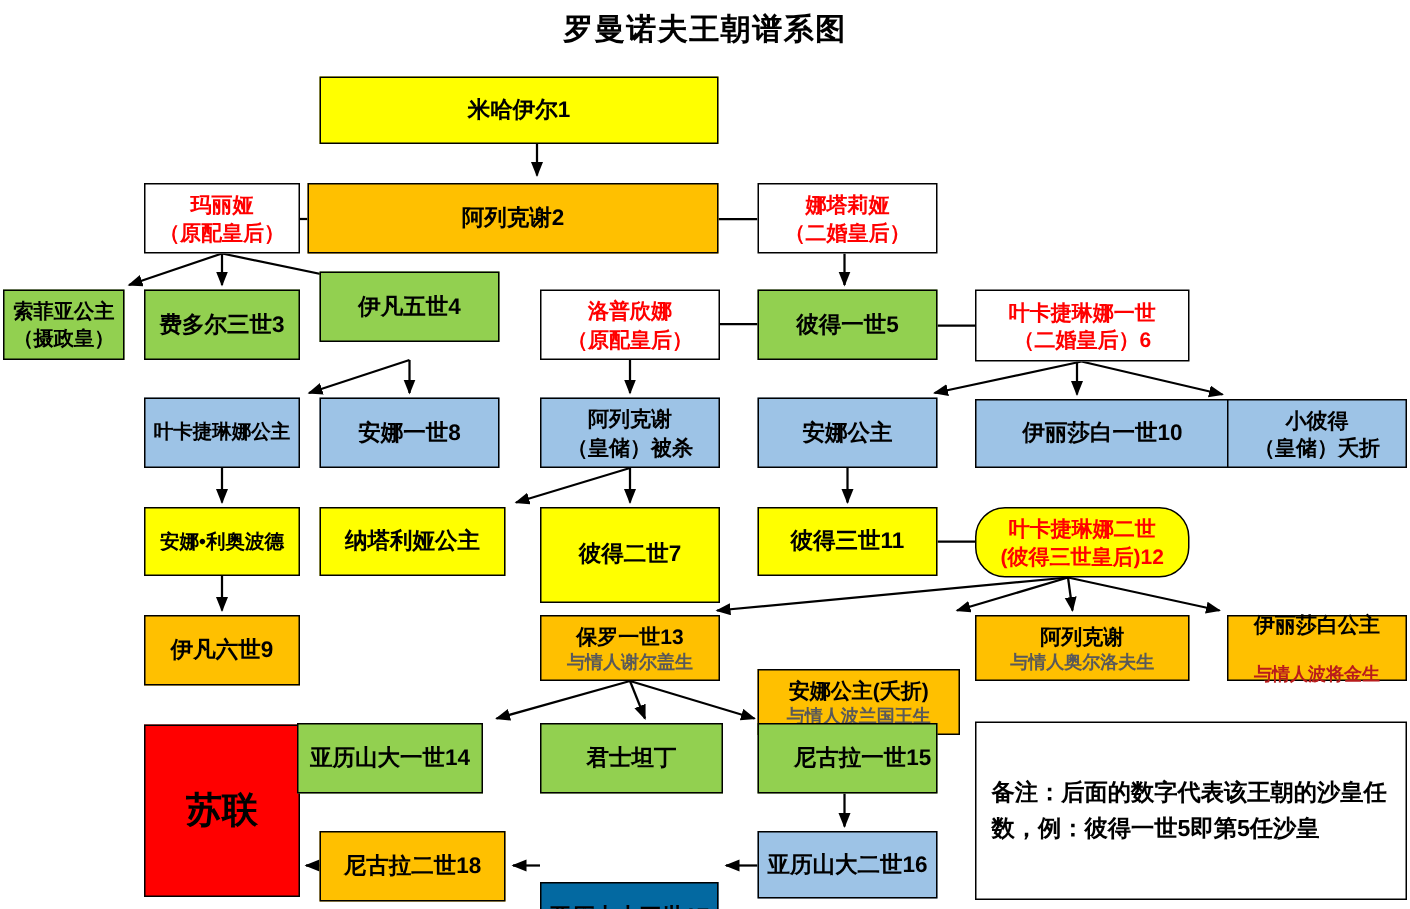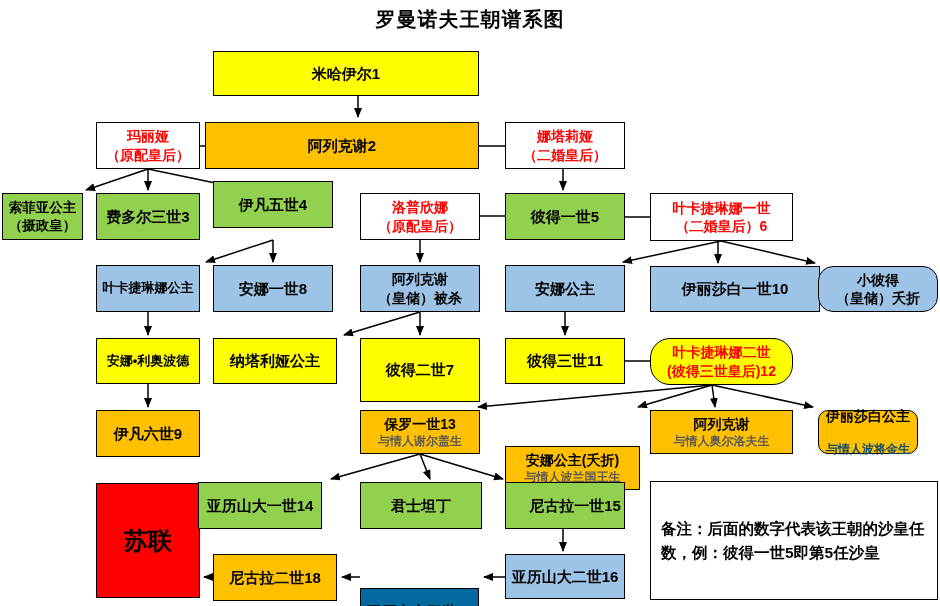--- a/index.html
+++ b/index.html
@@ -118,21 +118,21 @@
       <div class="node" style="left: 360px; top: 265px; width: 120px; height: 47px; background: rgb(157, 195, 230); color: rgb(0, 0, 0); font-size: 14px;">
         <div>阿列克谢</div>
         <div>（皇储）被杀</div>
       </div>
       <div class="node" style="left: 505px; top: 265px; width: 120px; height: 47px; background: rgb(157, 195, 230); color: rgb(0, 0, 0);">
         <div>安娜公主</div>
       </div>
       <div class="node" style="left: 650px; top: 266px; width: 170px; height: 46px; background: rgb(157, 195, 230); color: rgb(0, 0, 0); justify-content: center;">
         <div>伊丽莎白一世10</div>
       </div>
-      <div class="node" style="left: 818px; top: 266px; width: 120px; height: 46px; background: rgb(157, 195, 230); color: rgb(0, 0, 0); font-size: 14px; border-radius: 15px;">
+      <div class="node" style="left: 818px; top: 266px; width: 120px; height: 46px; background: rgb(157, 195, 230); color: rgb(0, 0, 0); font-size: 14px;">
         <div>小彼得</div>
         <div>（皇储）夭折</div>
       </div>
       <div class="node" style="left: 96px; top: 338px; width: 104px; height: 46px; background: rgb(255, 255, 0); color: rgb(0, 0, 0); font-size: 13px;">
         <div>安娜•利奥波德</div>
       </div>
       <div class="node" style="left: 213px; top: 338px; width: 124px; height: 46px; background: rgb(255, 255, 0); color: rgb(0, 0, 0);">
         <div>纳塔利娅公主</div>
       </div>
       <div class="node" style="left: 360px; top: 338px; width: 120px; height: 64px; background: rgb(255, 255, 0); color: rgb(0, 0, 0);">
@@ -153,23 +153,23 @@
         <div class="sub" style="color: rgb(89, 89, 89);">与情人谢尔盖生</div>
       </div>
       <div class="node" style="left: 505px; top: 410px; width: 135px; height: 44px; background: rgb(255, 192, 0); color: rgb(0, 0, 0); font-size: 14px; margin-top: 36px;">
         <div>安娜公主(夭折)</div>
         <div class="sub" style="color: rgb(89, 89, 89);">与情人波兰国王生</div>
       </div>
       <div class="node" style="left: 650px; top: 410px; width: 143px; height: 44px; background: rgb(255, 192, 0); color: rgb(0, 0, 0); font-size: 14px;">
         <div>阿列克谢</div>
         <div class="sub" style="color: rgb(89, 89, 89);">与情人奥尔洛夫生</div>
       </div>
-      <div class="node" style="left: 818px; top: 410px; width: 100px; height: 44px; background: rgb(255, 192, 0); color: rgb(0, 0, 0); font-size: 14px; border-radius: 10px;">
+      <div class="node" style="left: 818px; top: 410px; width: 120px; height: 44px; background: rgb(255, 192, 0); color: rgb(0, 0, 0); font-size: 14px;">
         <div>伊丽莎白公主</div>
-        <div class="sub" style="color: #0c4a6e; margin-top: 16px;">与情人波将金生</div>
+        <div class="sub" style="color: #b91c1c; margin-top: 16px;">与情人波将金生</div>
       </div>
       <div class="node" style="left: 96px; top: 483px; width: 104px; height: 115px; background: rgb(255, 0, 0); color: rgb(0, 0, 0); font-size: 24px;">
         <div>苏联</div>
       </div>
       <div class="node" style="left: 198px; top: 482px; width: 124px; height: 47px; background: rgb(146, 208, 80); color: rgb(0, 0, 0);">
         <div>亚历山大一世14</div>
       </div>
       <div class="node" style="left: 360px; top: 482px; width: 122px; height: 47px; background: rgb(146, 208, 80); color: rgb(0, 0, 0);">
         <div>君士坦丁</div>
       </div>

